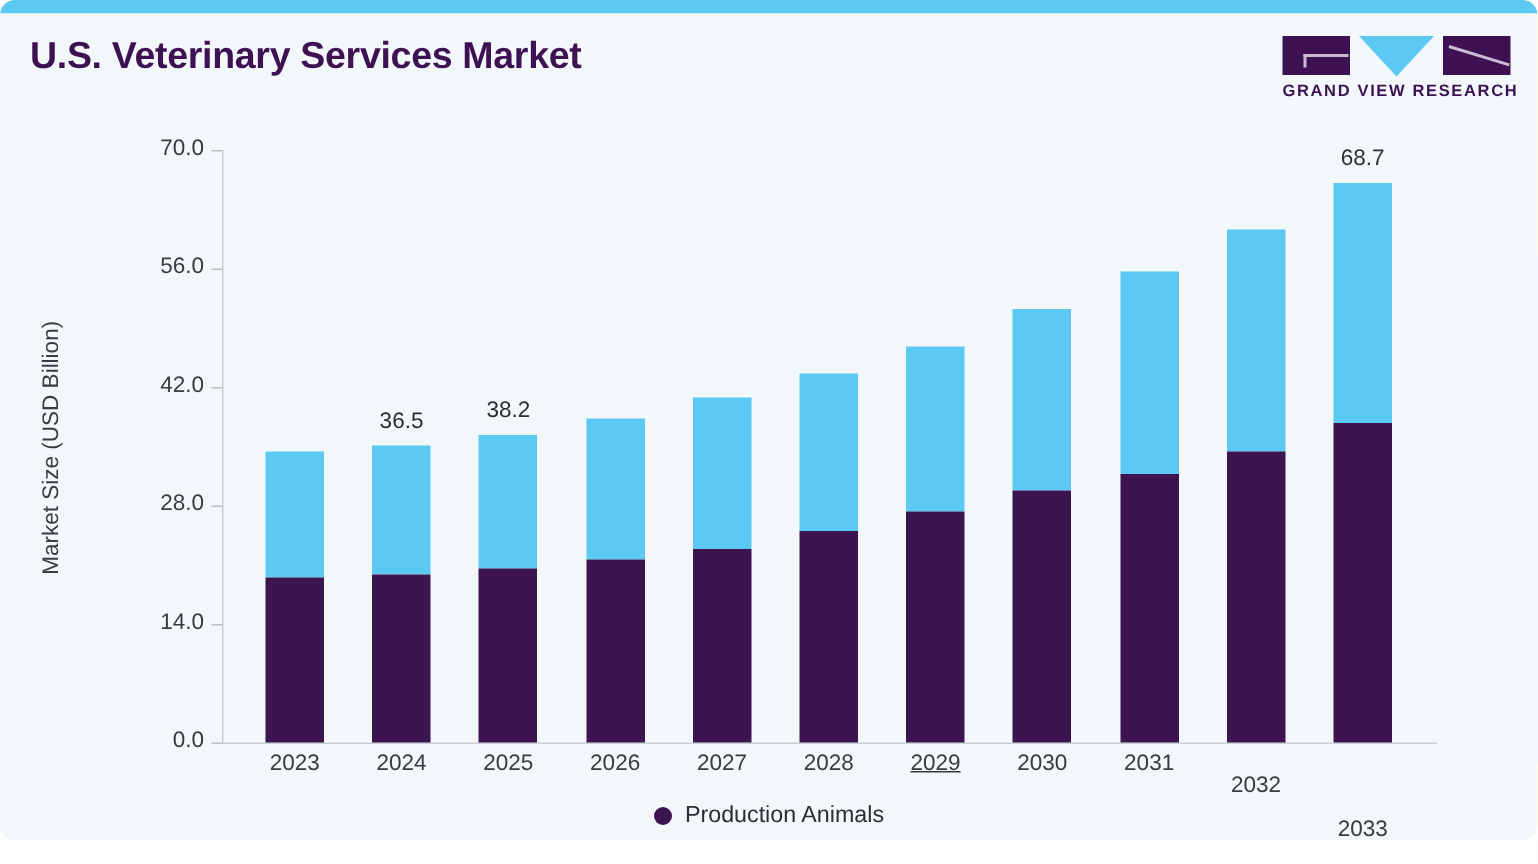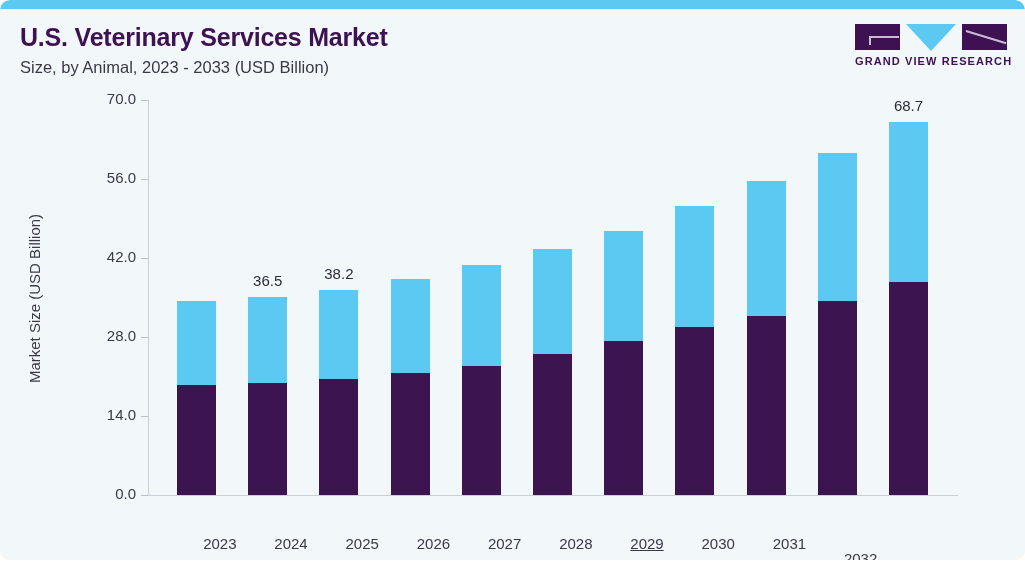--- a/index.html
+++ b/index.html
@@ -191,23 +191,23 @@
   .bar-value-label {
     position: absolute;
     width: 80px;
     text-align: center;
     font-size: 15px;
     color: #2c2c38;
     white-space: nowrap;
   }
   .x-tick-label {
     position: absolute;
-    top: 535px;
+    top: 500px;
     width: 80px;
-    text-align: right;
+    text-align: center;
     font-size: 15px;
     color: #3a3a46;
   }
   
   #legend {
     position: absolute;
     left: 0;
     top: 535px;
     width: 1025px;
     display: flex;
@@ -234,21 +234,20 @@
 </head>
 <body>
 
 <div id="page">
 
   <div id="top-accent"></div>
 
   <div id="card-inner"></div>
 
   <div id="title">U.S. Veterinary Services Market</div>
-  <div id="subtitle">Size, by Animal, 2023 - 2033 (USD Billion)</div>
 
   <div id="logo">
     <div id="logo-marks">
       <div id="logo-rect-left" class="logo-rect"></div>
       <div id="logo-triangle"></div>
       <div id="logo-rect-right" class="logo-rect"></div>
     </div>
     <div id="logo-text">GRAND VIEW RESEARCH</div>
   </div>
 
@@ -328,15 +327,19 @@
         <div class="x-tick-label" style="left: 726.1px;">2031</div>
         <div class="x-tick-label" style="left: 797.3px; margin-top: 15px;">2032</div>
         <div class="x-tick-label" style="left: 868.5px; margin-top: 44px;">2033</div>
       </div>
   <div class="bar-value-label" style="left: 227.7px; top: 271.936px;">36.5</div>
       <div class="bar-value-label" style="left: 298.9px; top: 265.164px;">38.2</div>
       <div class="bar-value-label" style="left: 868.5px; top: 97.0071px;">68.7</div>
     </div>
 
   <div id="legend">
+      <div class="legend-item">
+        <span class="legend-dot" style="background: rgb(59, 20, 80);"></span>
+        <span class="legend-label">Production Animals</span>
+      </div>
     </div>
 
 </div>
 
 </body></html>

